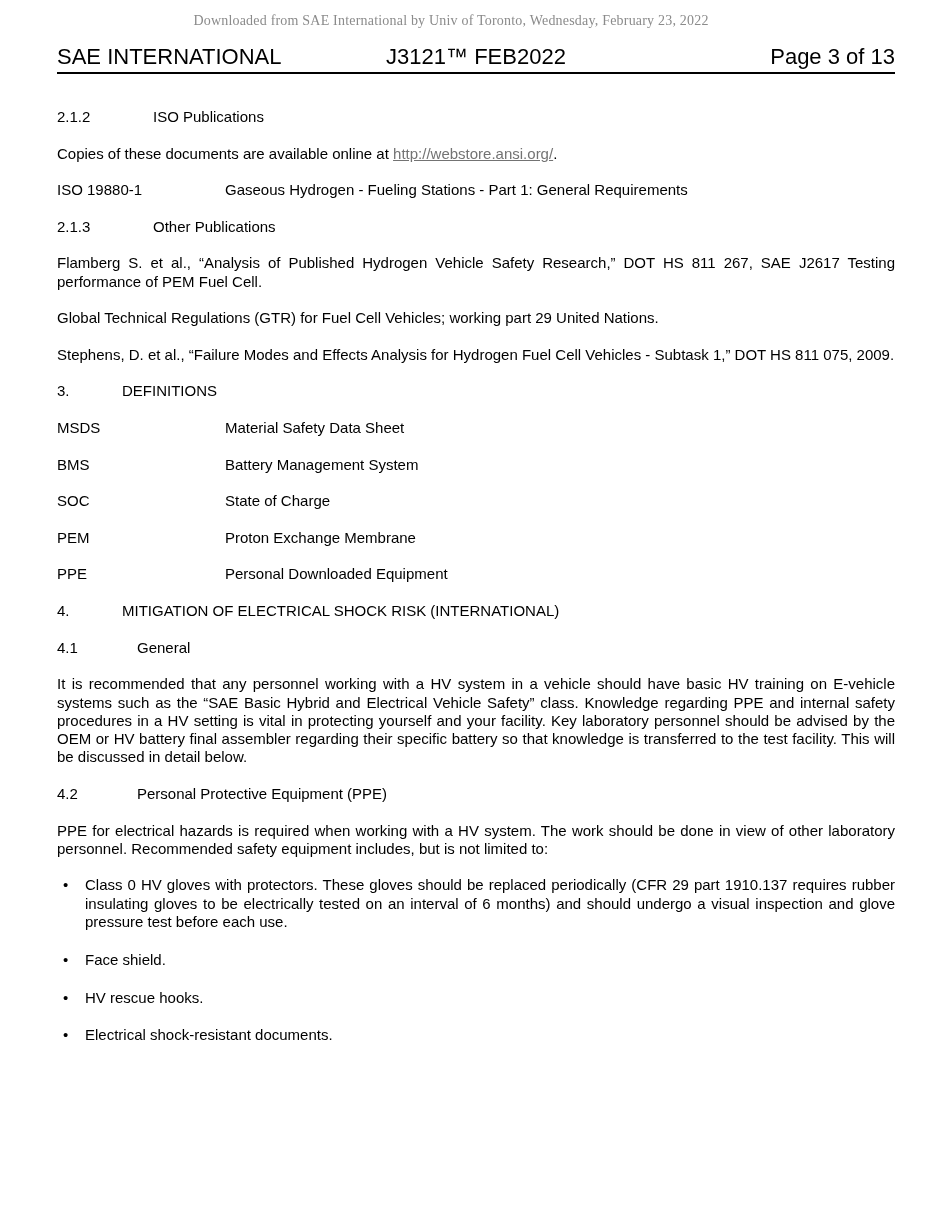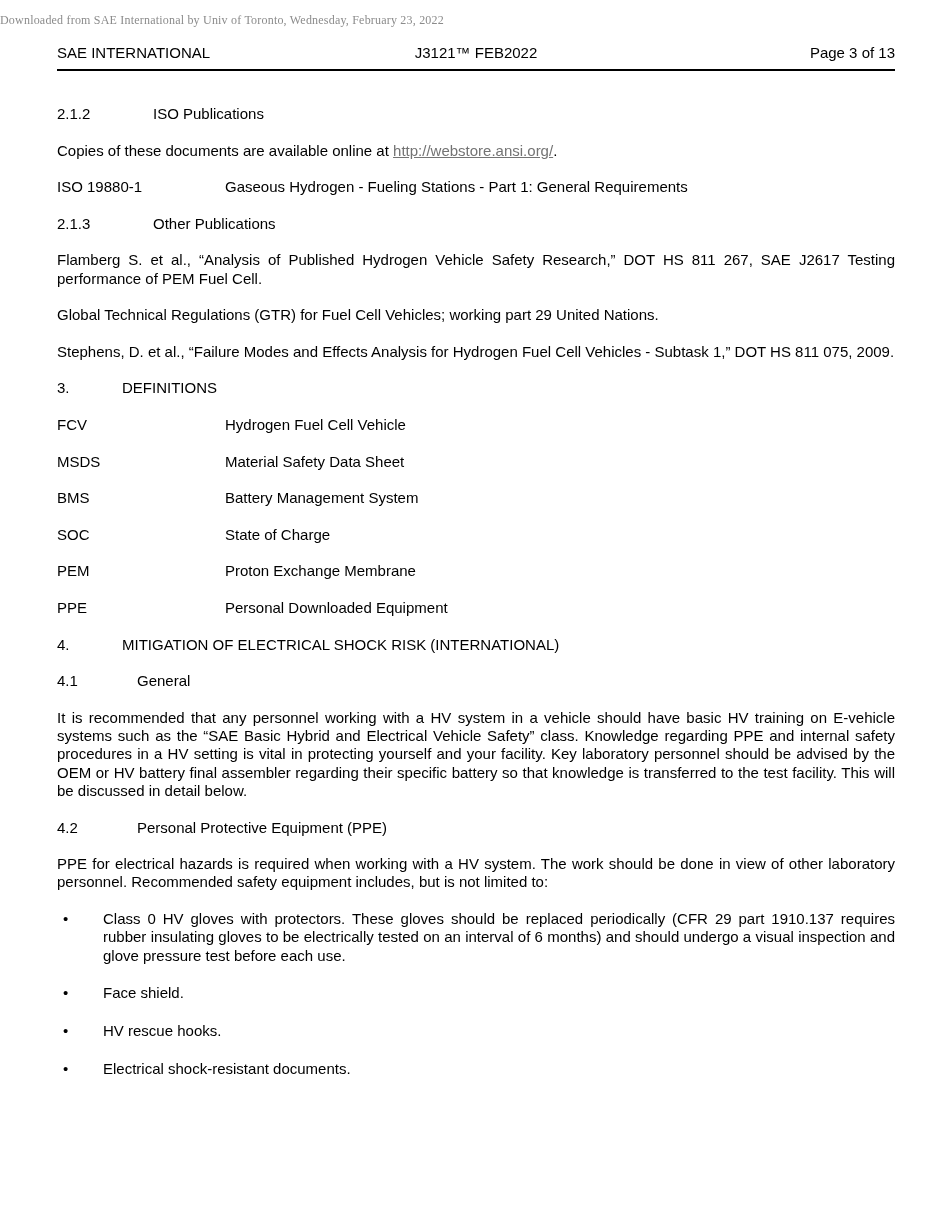--- a/index.html
+++ b/index.html
@@ -11,54 +11,55 @@
     font-family: "Liberation Sans", sans-serif;
     color: #000000;
     position: relative;
     overflow: hidden;
   }
   .watermark {
     position: absolute;
     top: 13px;
     left: 0;
     right: 48px;
+    text-align: center;
     font-family: "Liberation Serif", serif;
-    font-size: 12px;
+    font-size: 14px;
     color: #8b8b8b;
     letter-spacing: 0.2px;
   }
   .doc-header {
     margin: 44px 55px 0 57px;
     display: grid;
     grid-template-columns: 1fr auto 1fr;
     align-items: baseline;
-    font-size: 15px;
+    font-size: 22px;
     border-bottom: 2px solid #000000;
-    padding-bottom: 8px;
+    padding-bottom: 2px;
   }
   .doc-header .hdr-center { text-align: right; }
   .doc-header .hdr-right  { text-align: right; }
   .content {
     margin: 34px 55px 0 57px;
     font-size: 15px;
     line-height: 18.3px;
   }
   .block { margin: 0 0 18.3px 0; }
   .just { text-align: justify; }
   .sec-heading { display: flex; gap: 40px; }
   .sec-num-l3 { flex: 0 0 56px; }   
   .sec-num-l1 { flex: 0 0 25px; }   
   .sec-num-l2 { flex: 0 0 40px; }   
   .def-row { display: flex; }
   .def-term { flex: 0 0 168px; }
   .def-text { flex: 1; }
   a.doc-link { color: #737373; text-decoration: underline; }
   .bullet-row { display: flex; margin: 0 0 19.5px 0; }
   .bullet-marker { flex: 0 0 28px; text-indent: 6px; }
-  .bullet-text { flex: 1; margin-left: 18px; }
+  .bullet-text { flex: 1; }
 </style>
 </head>
 <body>
 
 <div class="watermark">Downloaded from SAE International by Univ of Toronto, Wednesday, February 23, 2022</div>
 
 <div class="doc-header">
   <span class="hdr-left">SAE INTERNATIONAL</span>
   <span class="hdr-center">J3121™ FEB2022</span>
   <span class="hdr-right">Page 3 of 13</span>
@@ -85,24 +86,20 @@
 
   <p class="block just">Flamberg S. et al., “Analysis of Published Hydrogen Vehicle Safety Research,” DOT HS 811 267, SAE J2617 Testing performance of PEM Fuel Cell.</p>
   <p class="block just">Global Technical Regulations (GTR) for Fuel Cell Vehicles; working part 29 United Nations.</p>
   <p class="block just">Stephens, D. et al., “Failure Modes and Effects Analysis for Hydrogen Fuel Cell Vehicles - Subtask 1,” DOT HS 811 075, 2009.</p>
 
   <div class="block sec-heading">
     <span class="sec-num-l1">3.</span>
     <span>DEFINITIONS</span>
   </div>
 
-  <div class="block def-row">
-    <span class="def-term">FCV</span>
-    <span class="def-text">Hydrogen Fuel Cell Vehicle</span>
-  </div>
   <div class="block def-row">
     <span class="def-term">MSDS</span>
     <span class="def-text">Material Safety Data Sheet</span>
   </div>
   <div class="block def-row">
     <span class="def-term">BMS</span>
     <span class="def-text">Battery Management System</span>
   </div>
   <div class="block def-row">
     <span class="def-term">SOC</span>

